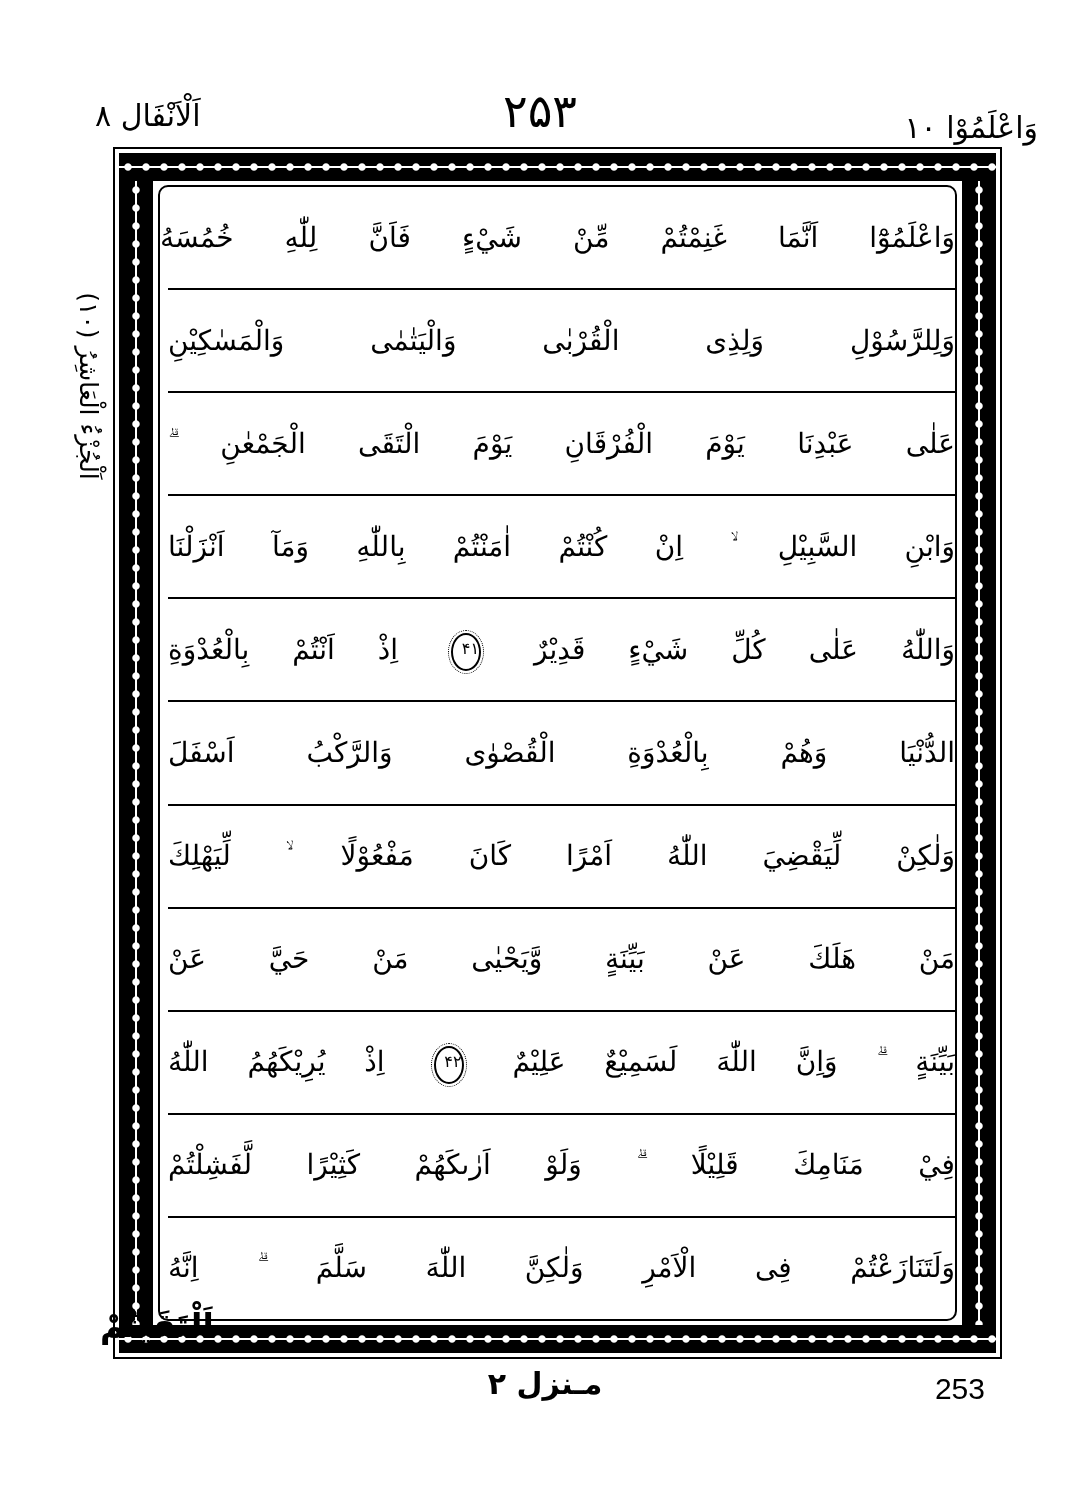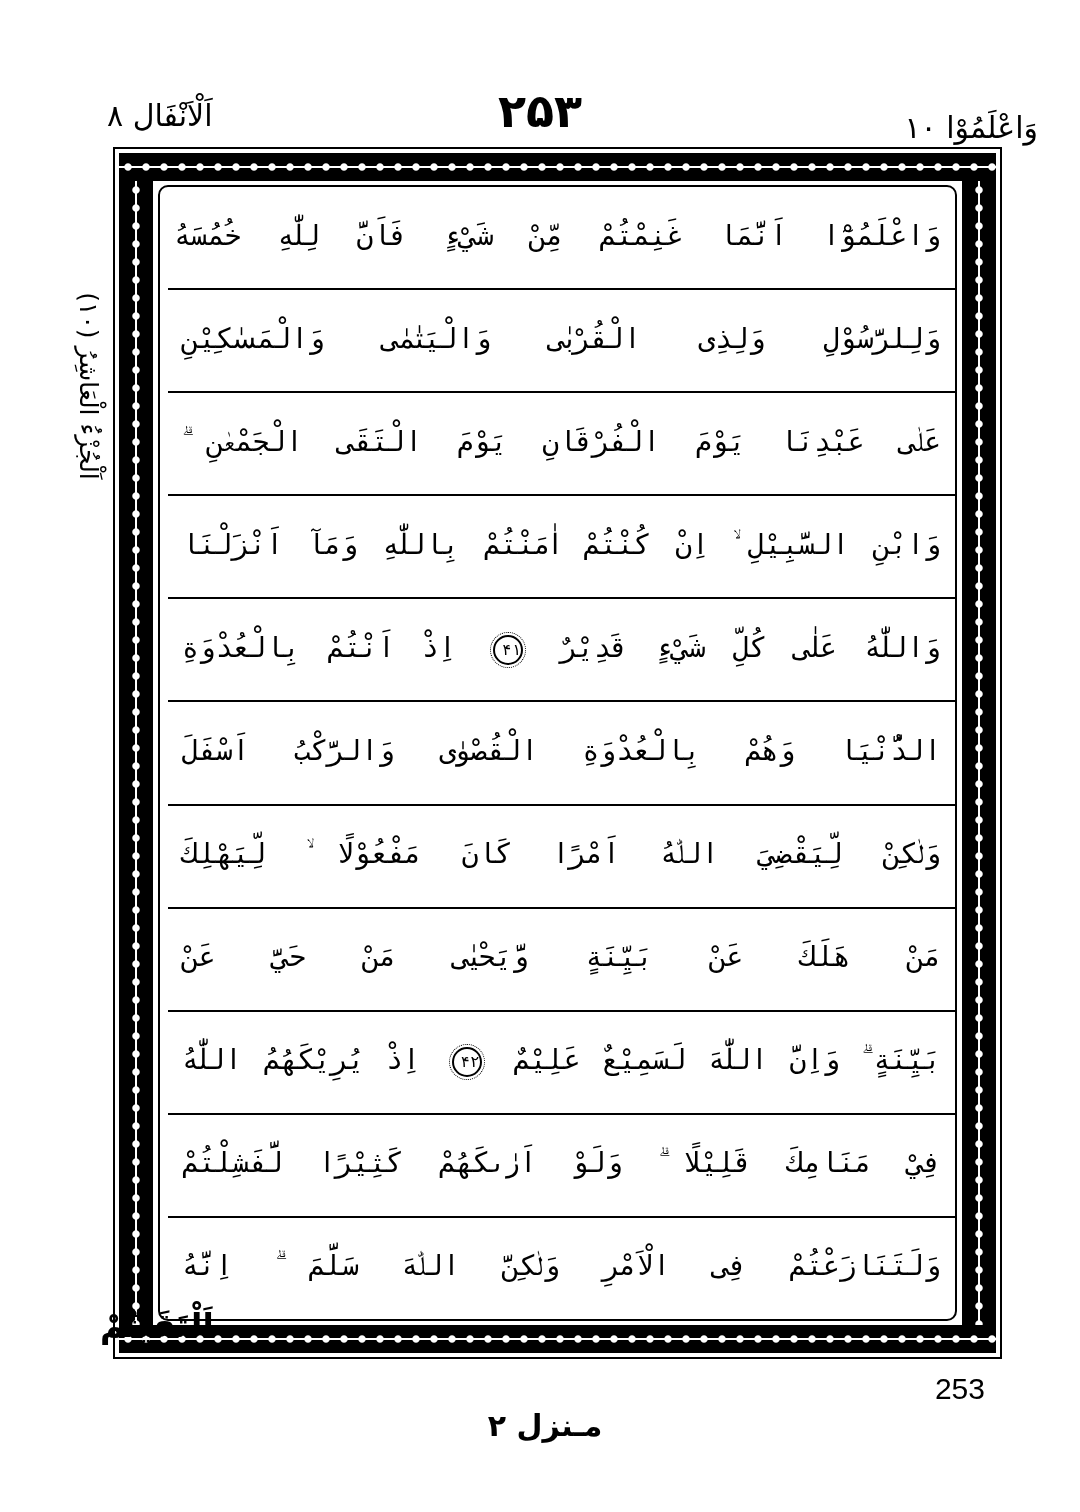--- a/index.html
+++ b/index.html
@@ -4,23 +4,23 @@
 <style>
   html,body{margin:0;padding:0;}
   body{
     width:1080px;height:1512px;position:relative;
     background:var(--paper,#fff);color:var(--ink,#000);
     font-family:"DejaVu Sans",sans-serif;overflow:hidden;
   }
   .page{position:absolute;inset:0;}
 
   
-  .hdr-left{position:absolute;top:98px;left:95px;font-size:30px;direction:rtl;margin-left:12px;}
+  .hdr-left{position:absolute;top:98px;left:95px;font-size:30px;direction:rtl;}
   .hdr-center{position:absolute;top:84px;left:0;right:0;text-align:center;
-    font-size:46px;font-weight:bold;direction:rtl;}
+    font-size:46px;font-weight:normal;direction:rtl;}
   .hdr-right{position:absolute;top:96px;right:42px;font-size:30px;direction:rtl;margin-top:14px;}
 
   
   .margin-juz{
     position:absolute;left:-150px;top:368px;width:470px;height:36px;
     transform:rotate(90deg);transform-origin:center;
     font-size:25px;text-align:center;direction:rtl;white-space:nowrap;
   }
 
   
@@ -55,36 +55,36 @@
 
   
   .text-area{
     grid-row:2;grid-column:2;margin:4px 5px;
     border:2px solid var(--ink,#000);border-radius:10px;
     display:flex;flex-direction:column;overflow:hidden;background:var(--paper,#fff);
   }
   .quran-line{flex:1;display:flex;align-items:center;overflow:hidden;}
   .quran-line + .quran-line{border-top:2px solid var(--ink,#000);margin-left:8px;}
   .quran-line-inner{
-    width:100%;padding:0 14px;box-sizing:border-box;
+    width:100%;padding:0 0;box-sizing:border-box;
     direction:rtl;text-align:justify;text-align-last:justify;
     font-size:28px;line-height:1.5;white-space:normal;
-    font-family:Liberation Mono, monospace;
+    font-family:Liberation Serif, serif;
   }
   .verse-marker{
-    display:inline-block;min-width:30px;height:30px;line-height:28px;
+    display:inline-block;min-width:30px;height:38px;line-height:28px;
     box-sizing:border-box;border:2px solid var(--ink,#000);border-radius:50%;
     outline:1.5px dotted var(--ink,#000);outline-offset:2px;
     text-align:center;font-size:16px;margin:0 10px;vertical-align:middle;
     direction:rtl;
   }
 
   
   .ftr-manzil{position:absolute;top:1366px;left:10px;right:0;text-align:center;
-    font-size:30px;font-weight:bold;direction:rtl;margin-top:42px;}
+    font-size:30px;font-weight:bold;direction:rtl;}
   .ftr-page-latin{position:absolute;top:1372px;right:95px;font-size:30px;
     font-family:Liberation Sans, sans-serif;direction:ltr;}
   .ftr-catchword{position:absolute;top:1306px;left:100px;font-size:33px;
     font-weight:bold;direction:rtl;}
 </style>
 </head>
 <body style="--ink: #000000; --paper: #ffffff;">
 
 <div class="page">
 

